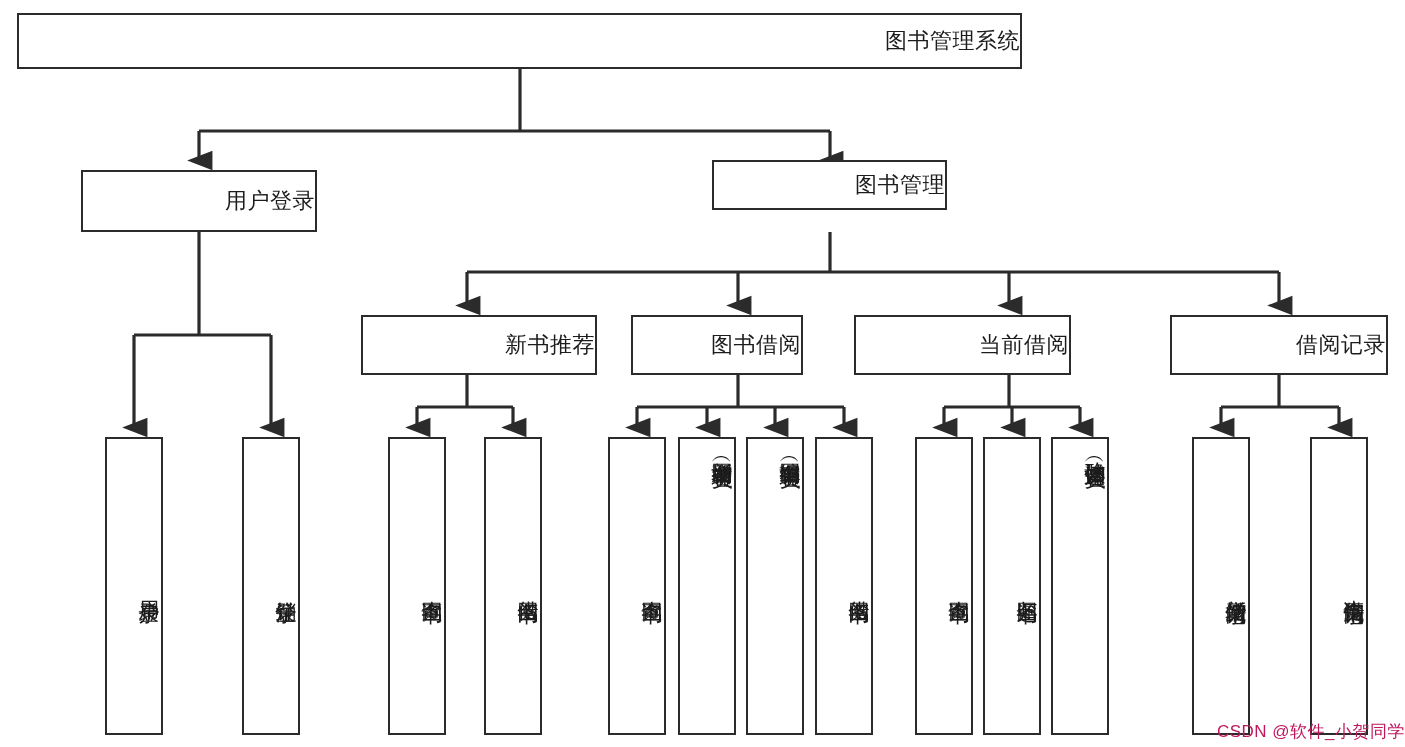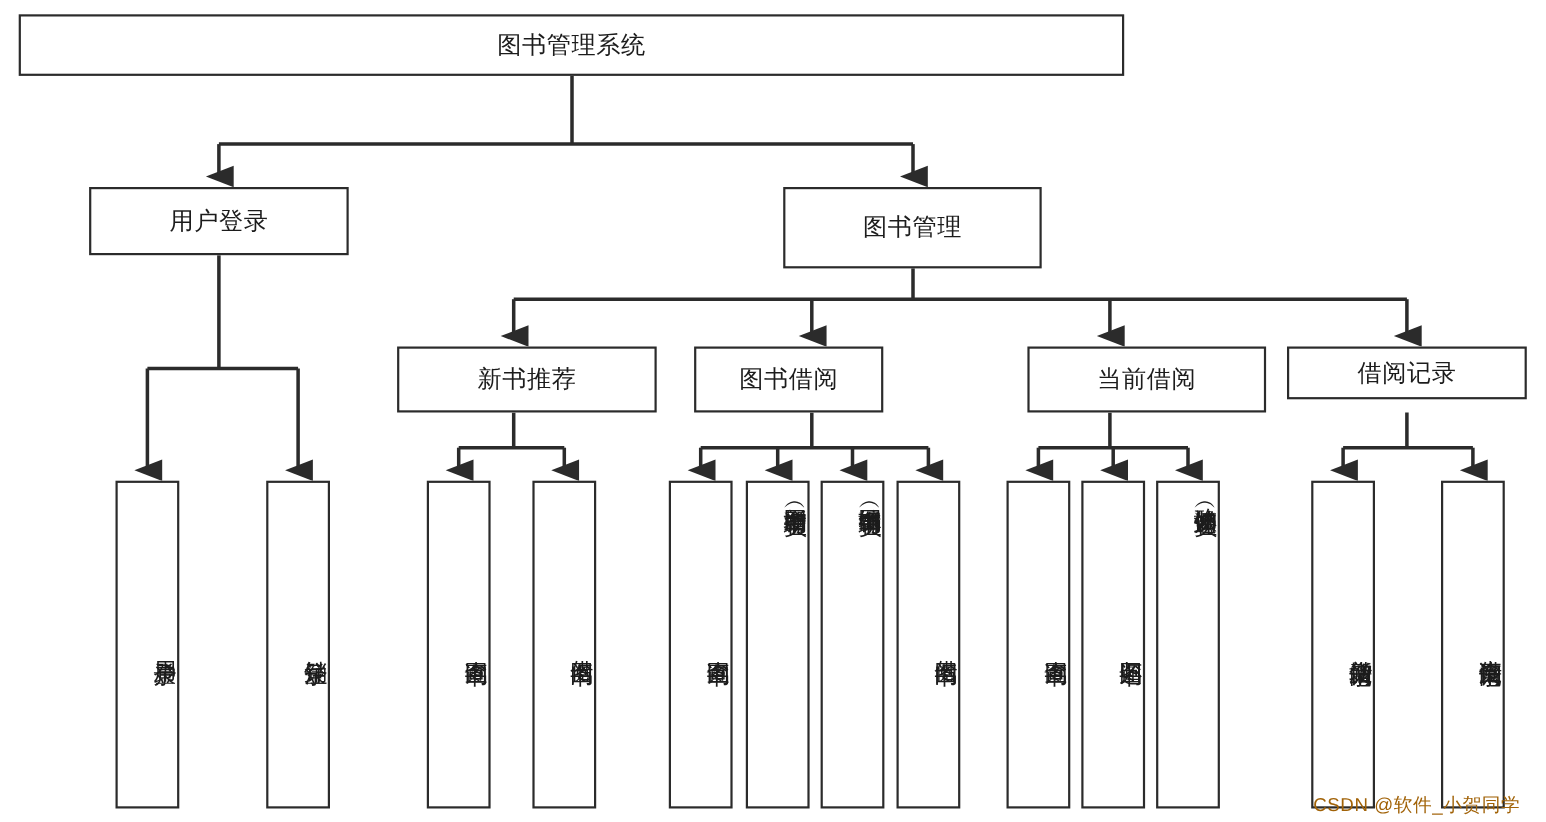--- a/index.html
+++ b/index.html
@@ -27,21 +27,21 @@
     pointer-events: none;
   }
   .node {
     position: absolute;
     box-sizing: border-box;
     border: 2px solid #2b2b2b;
     background: #ffffff;
     color: #1c1c1c;
     display: flex;
     align-items: center;
-    justify-content: center;
+    justify-content: flex-end;
     text-align: center;
   }
   .node-h {
     font-size: 22px;
     line-height: 1.2;
     letter-spacing: 0.5px;
   }
   .node-v {
     font-size: 21px;
     line-height: 1.18;
@@ -54,24 +54,24 @@
   }
   .node-v.align-mid {
     justify-content: center;
     padding-top: 0;
   }
   .node-label {
     display: block;
   }
   #watermark {
     position: absolute;
-    right: 23px;
+    right: 0;
     bottom: 4px;
     font-size: 17px;
-    color: #a16207;
+    color: #be185d;
     letter-spacing: 0.5px;
     white-space: nowrap;
     user-select: none;
   }
 </style>
 </head>
 <body>
 
 <div id="diagram-root">
 
@@ -125,34 +125,34 @@
     </g>
   </svg>
 
   <div class="node node-h" id="node-root" style="left:17px; top:13px; width:1005px; height:56px;">
     <span class="node-label">图书管理系统</span>
   </div>
 
   <div class="node node-h" style="left:81px; top:170px; width:236px; height:62px;">
     <span class="node-label">用户登录</span>
   </div>
-  <div class="node node-h" style="left:712px; top:170px; width:235px; height:74px;">
+  <div class="node node-h" style="left:712px; top:160px; width:235px; height:50px;">
     <span class="node-label">图书管理</span>
   </div>
 
   <div class="node node-h" style="left:361px; top:315px; width:236px; height:60px;">
     <span class="node-label">新书推荐</span>
   </div>
   <div class="node node-h" style="left:631px; top:315px; width:172px; height:60px;">
     <span class="node-label">图书借阅</span>
   </div>
-  <div class="node node-h" style="left:934px; top:315px; width:217px; height:60px;">
+  <div class="node node-h" style="left:854px; top:315px; width:217px; height:60px;">
     <span class="node-label">当前借阅</span>
   </div>
-  <div class="node node-h" style="left:1170px; top:315px; width:218px; height:48px;">
+  <div class="node node-h" style="left:1170px; top:315px; width:218px; height:60px;">
     <span class="node-label">借阅记录</span>
   </div>
 
   <div class="node node-v align-mid" style="left:105px; top:437px; width:58px; height:298px;">
     <span class="node-label">用户登录</span>
   </div>
   <div class="node node-v align-mid" style="left:242px; top:437px; width:58px; height:298px;">
     <span class="node-label">注销登录</span>
   </div>
   <div class="node node-v align-mid" style="left:388px; top:437px; width:58px; height:298px;">

